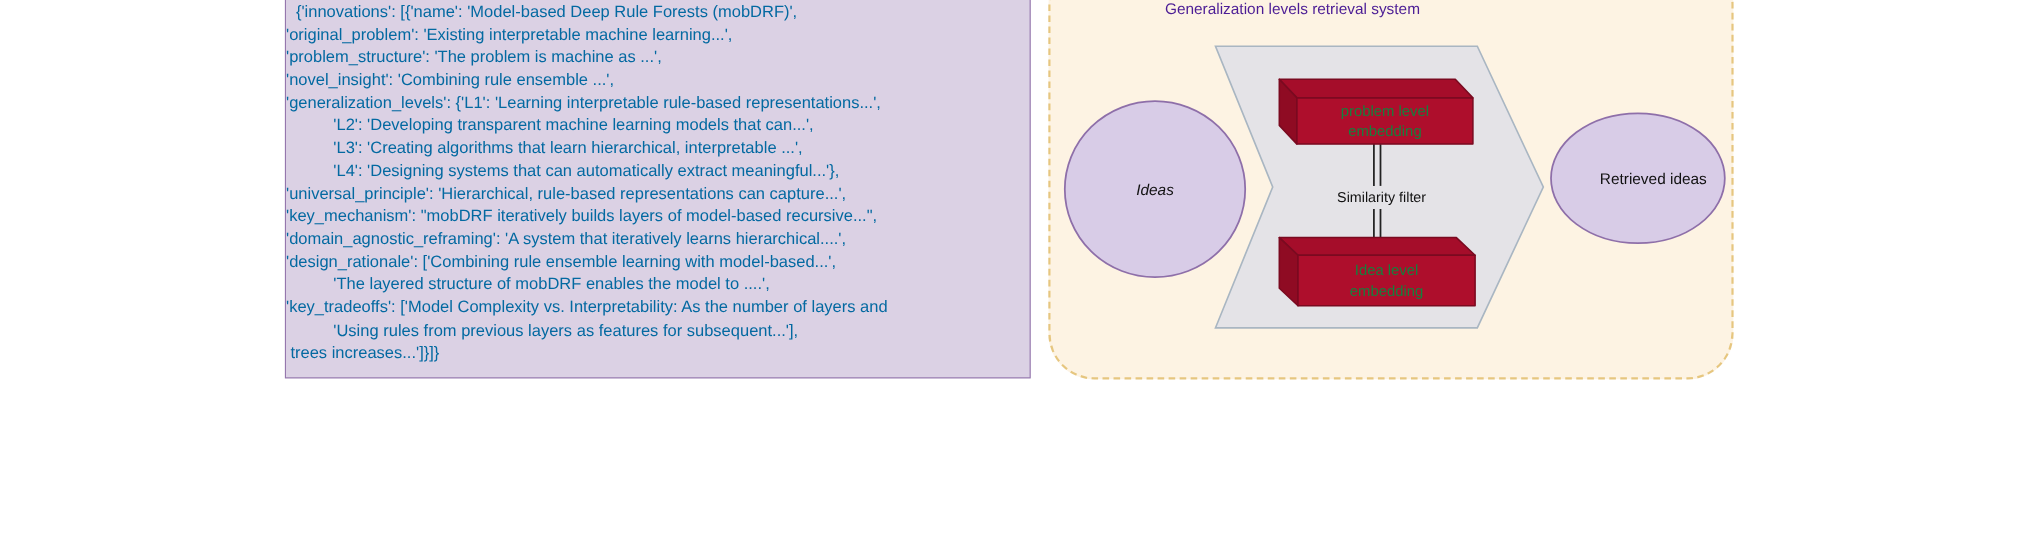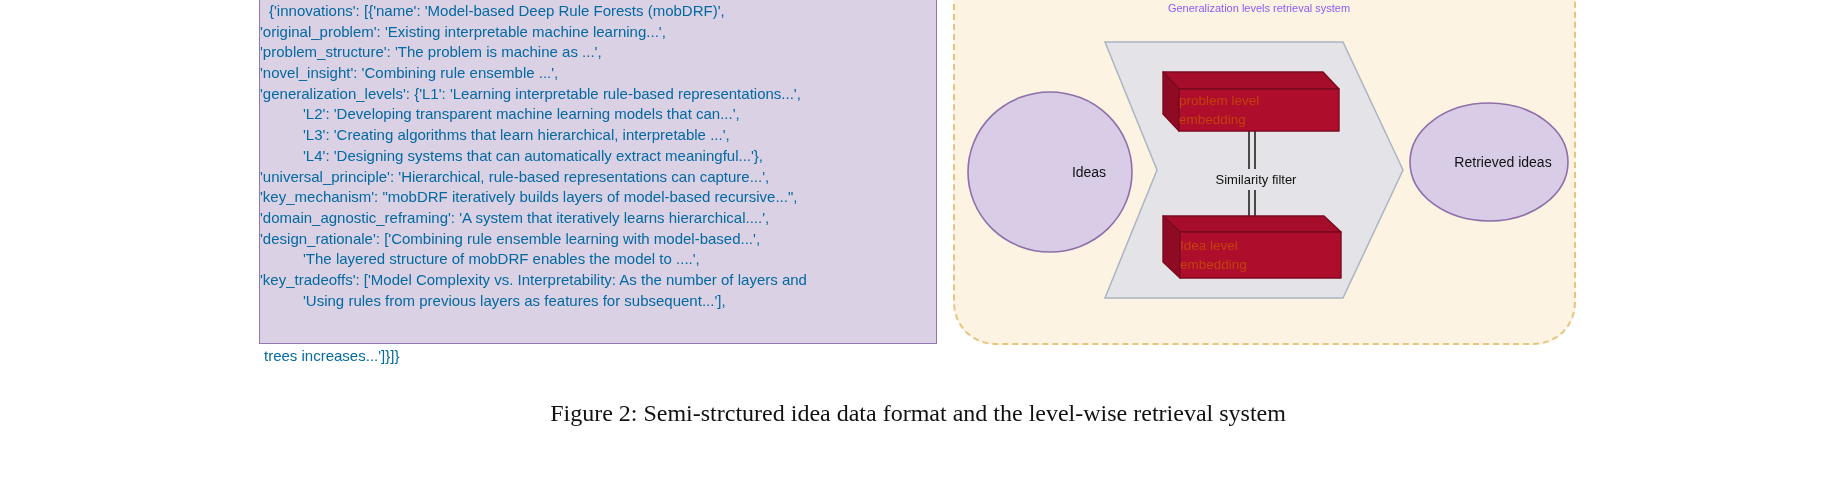--- a/index.html
+++ b/index.html
@@ -24,53 +24,53 @@
   .json-card .lines {
     position: absolute; left: 0; top: 12px; right: 0;
     font-size: 15px; line-height: 20.7px;
     color: #0369a1;
     white-space: nowrap;
   }
   .json-line { height: 20.7px; }
   .ind0 { padding-left: 9px; }
   .ind1 { }
   .ind2 { padding-left: 43px; }
-  .indh { padding-left: 4px; margin-top: 35px; }
+  .indh { padding-left: 4px; }
 
   
   .retrieval-panel {
     position: absolute;
     left: 953px; top: -38px;
     width: 623px; height: 383px;
     background: #fdf3e3;
     border: 2px dashed #e6c67f;
     border-radius: 42px;
     box-sizing: border-box;
   }
   .diagram-title {
     position: absolute;
     left: 1059px; top: 0px; width: 400px;
-    text-align: center;
-    font-size: 11px; line-height: 16px;
-    color: #8b5cf6;
+    font-size: 14px; line-height: 16px;
+    color: #4c1d95;
   }
   svg.diagram { position: absolute; left: 0; top: 0; }
 
   .diagram-label {
     position: absolute;
     text-align: center;
     color: #111;
     font-size: 14px; line-height: 16px;
   }
-  .ideas-label       { left: 1029px;  top: 164px; width: 120px; }
+  .ideas-label       { left: 990px;  top: 164px; width: 120px; font-style: italic; }
   .retrieved-label   { left: 1409px; top: 154px; width: 188px; }
   .similarity-label  { left: 1186px; top: 172px; width: 140px; font-size: 13px; }
   .embed-label {
     position: absolute;
-    color: #c2410c;
+    text-align: center;
+    color: #15803d;
     font-size: 13.5px; line-height: 19px;
   }
   .problem-embed-label { left: 1179px; top: 91px;  width: 160px; }
   .idea-embed-label    { left: 1180px; top: 236px; width: 161px; }
 
   
   .figure-caption {
     position: absolute;
     left: 0; right: 0; top: 400px;
     text-align: center;
@@ -149,15 +149,14 @@
   <div class="embed-label problem-embed-label">
     <span style="display:block">problem level</span>
     <span style="display:block">embedding</span>
   </div>
 
   <div class="embed-label idea-embed-label">
     <span style="display:block">Idea level</span>
     <span style="display:block">embedding</span>
   </div>
 
-  <div class="figure-caption">Figure 2: Semi-strctured idea data format and the level-wise retrieval system</div>
 
 </div>
 
 </body></html>

